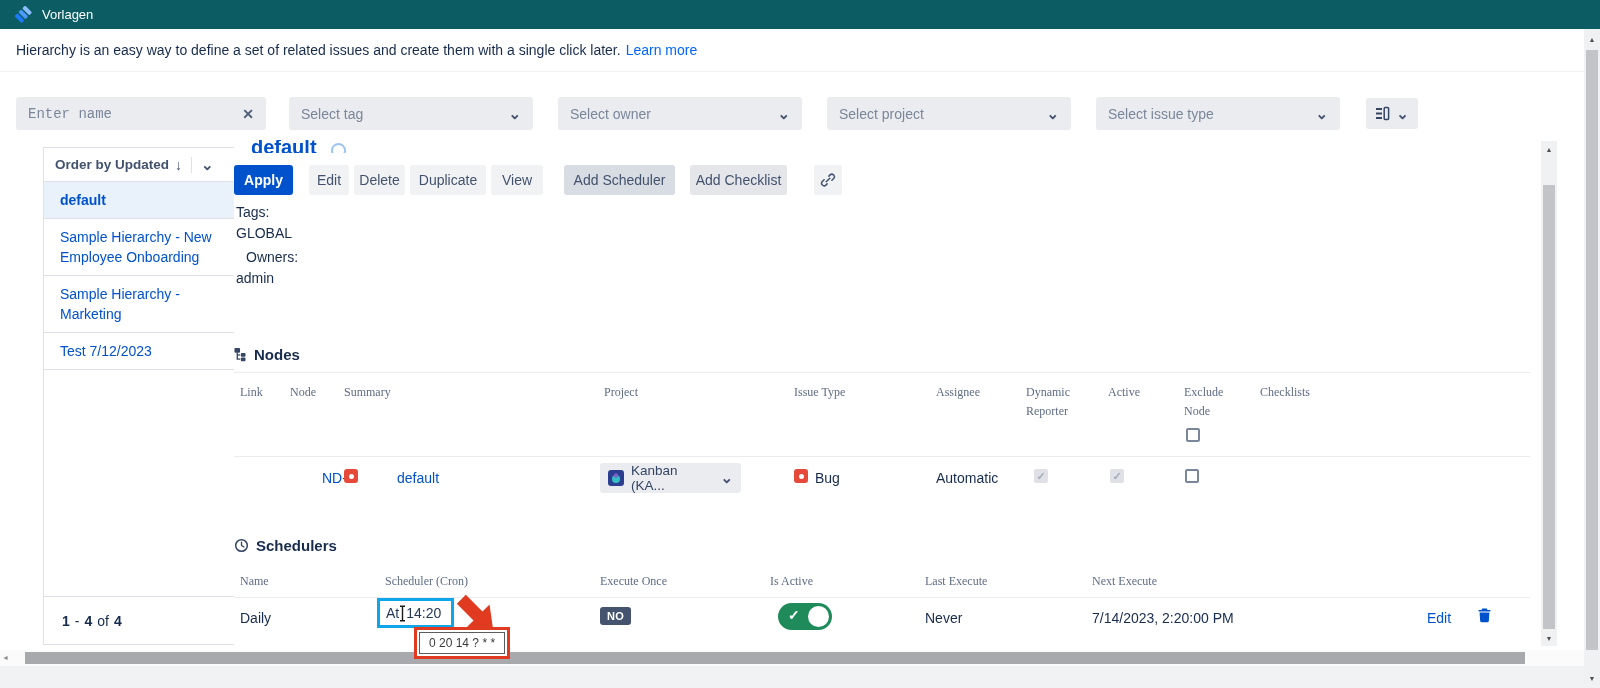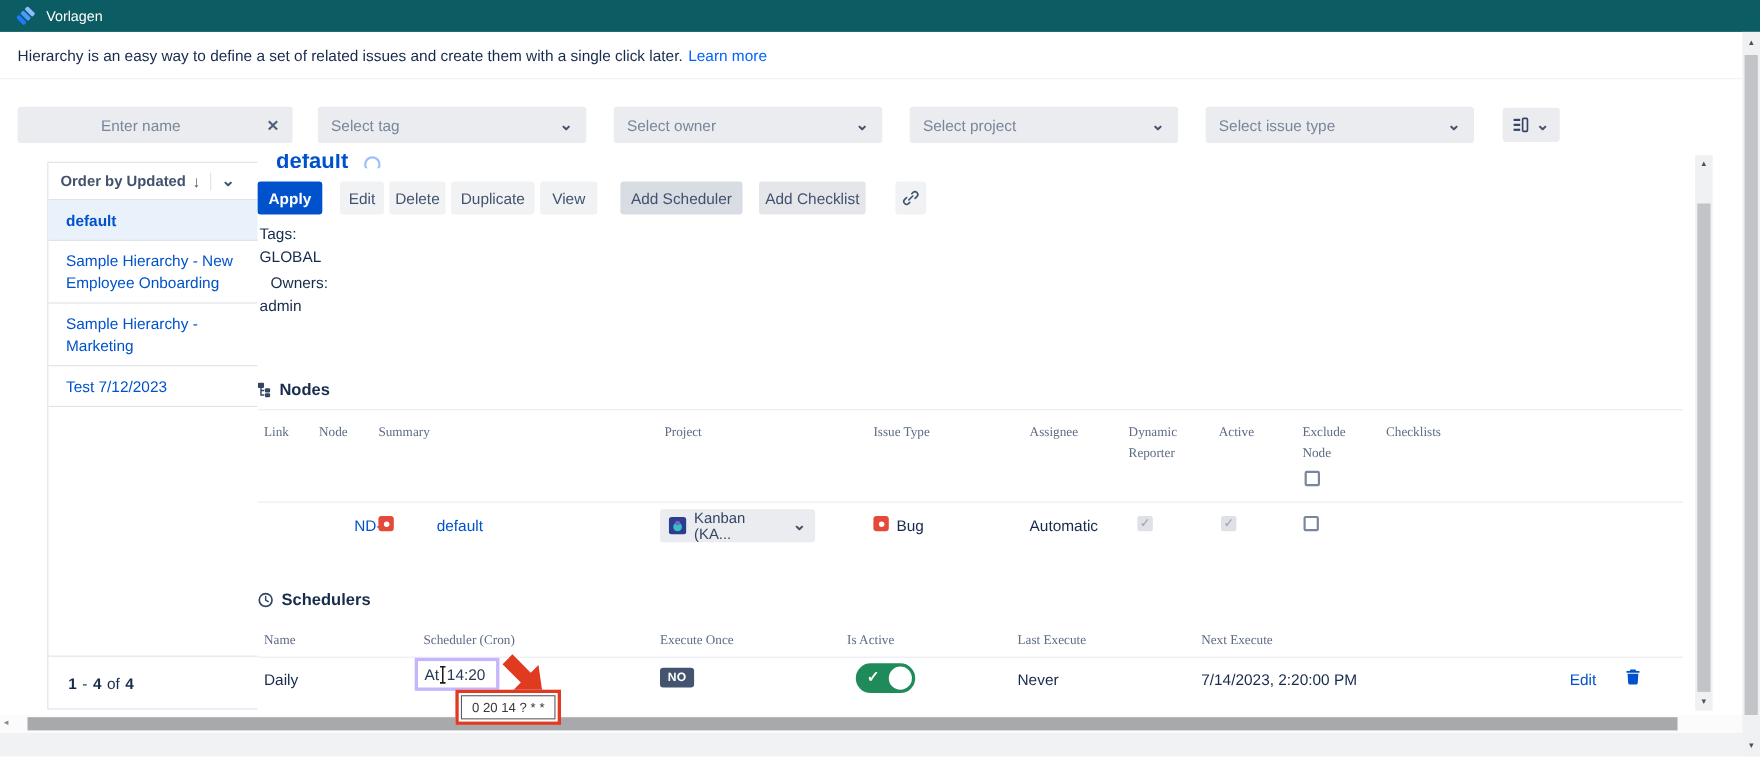--- a/index.html
+++ b/index.html
@@ -15,21 +15,21 @@
   
   .banner { position:absolute; left:0; top:29px; width:1584px; height:43px; background:#fff;
             display:flex; align-items:center; padding-left:16px; font-size:14px; color:#172b4d;
             border-bottom:1px solid #f0f1f3; }
   .banner a { color:#0065ff; text-decoration:none; margin-left:5px; cursor:pointer; }
 
   
   .f-input, .f-select { position:absolute; top:97px; height:33px; background:#ebecf0; border-radius:3px;
             display:flex; align-items:center; padding:0 12px; font-size:14px; color:#7a869a; }
   .f-input input { border:none; outline:none; background:transparent; font-size:14px; color:#42526e;
-            width:200px; font-family:Liberation Sans, sans-serif;text-align:center; }
+            width:200px; font-family:Liberation Mono, monospace; }
   .f-input input::placeholder { color:#7a869a; }
   .f-clear { margin-left:auto; color:#505f79; font-size:14px; font-weight:bold; cursor:pointer; }
   .f-select { justify-content:space-between; cursor:pointer; }
   .chev { color:#42526e; font-size:15px; font-weight:bold; line-height:10px; }
   .colbtn { position:absolute; left:1366px; top:98px; width:52px; height:31px; background:#ebecf0;
             border-radius:3px; display:flex; align-items:center; justify-content:center; gap:6px; cursor:pointer; }
 
   
   .sidebar { position:absolute; left:22px; top:147px; width:210px; height:498px; background:#fff;
              border:1px solid #dfe1e6; display:flex; flex-direction:column;margin-left:21px; }
@@ -78,21 +78,21 @@
              align-items:center; gap:7px; padding:0 8px; cursor:pointer; }
   .proj-dd .plabel { font-size:13.5px; color:#344563; }
 
   .badge { position:absolute; background:#44546f; color:#fff; font-size:11px; font-weight:bold;
            border-radius:3px; padding:3px 7px; letter-spacing:.3px; }
   .toggle { position:absolute; width:54px; height:27px; background:#1f8b5a; border-radius:14px; cursor:pointer; }
   .toggle .tick { position:absolute; left:10px; top:4px; color:#fff; font-size:14px; font-weight:bold; }
   .toggle .knob { position:absolute; right:3px; top:3px; width:21px; height:21px; background:#fff; border-radius:50%; }
 
   
-  .cron-box { position:absolute; border:3px solid #c4b5fd; background:#fff; display:flex;
+  .cron-box { position:absolute; border:3px solid #0ea5e9; background:#fff; display:flex;
               align-items:center; padding-left:6px; gap:1px; font-size:14px; color:#253858; z-index:40; }
   .tooltip-outer { position:absolute; border:3px solid #e03a20; background:#fff; padding:2px; z-index:50; }
   .tooltip-inner { border:1px solid #5d5d5d; background:#fff; padding:3px 9px; font-size:12px;
                    color:#3b3b3b; white-space:nowrap; }
   .annot-arrow { position:absolute; z-index:45; }
 
   
   .vtrack { position:absolute; background:#f0f1f2; z-index:20; }
   .sb-arrow { position:absolute; left:0; width:16px; height:16px; display:flex; align-items:center;
               justify-content:center; font-size:7px; color:#505050; }

